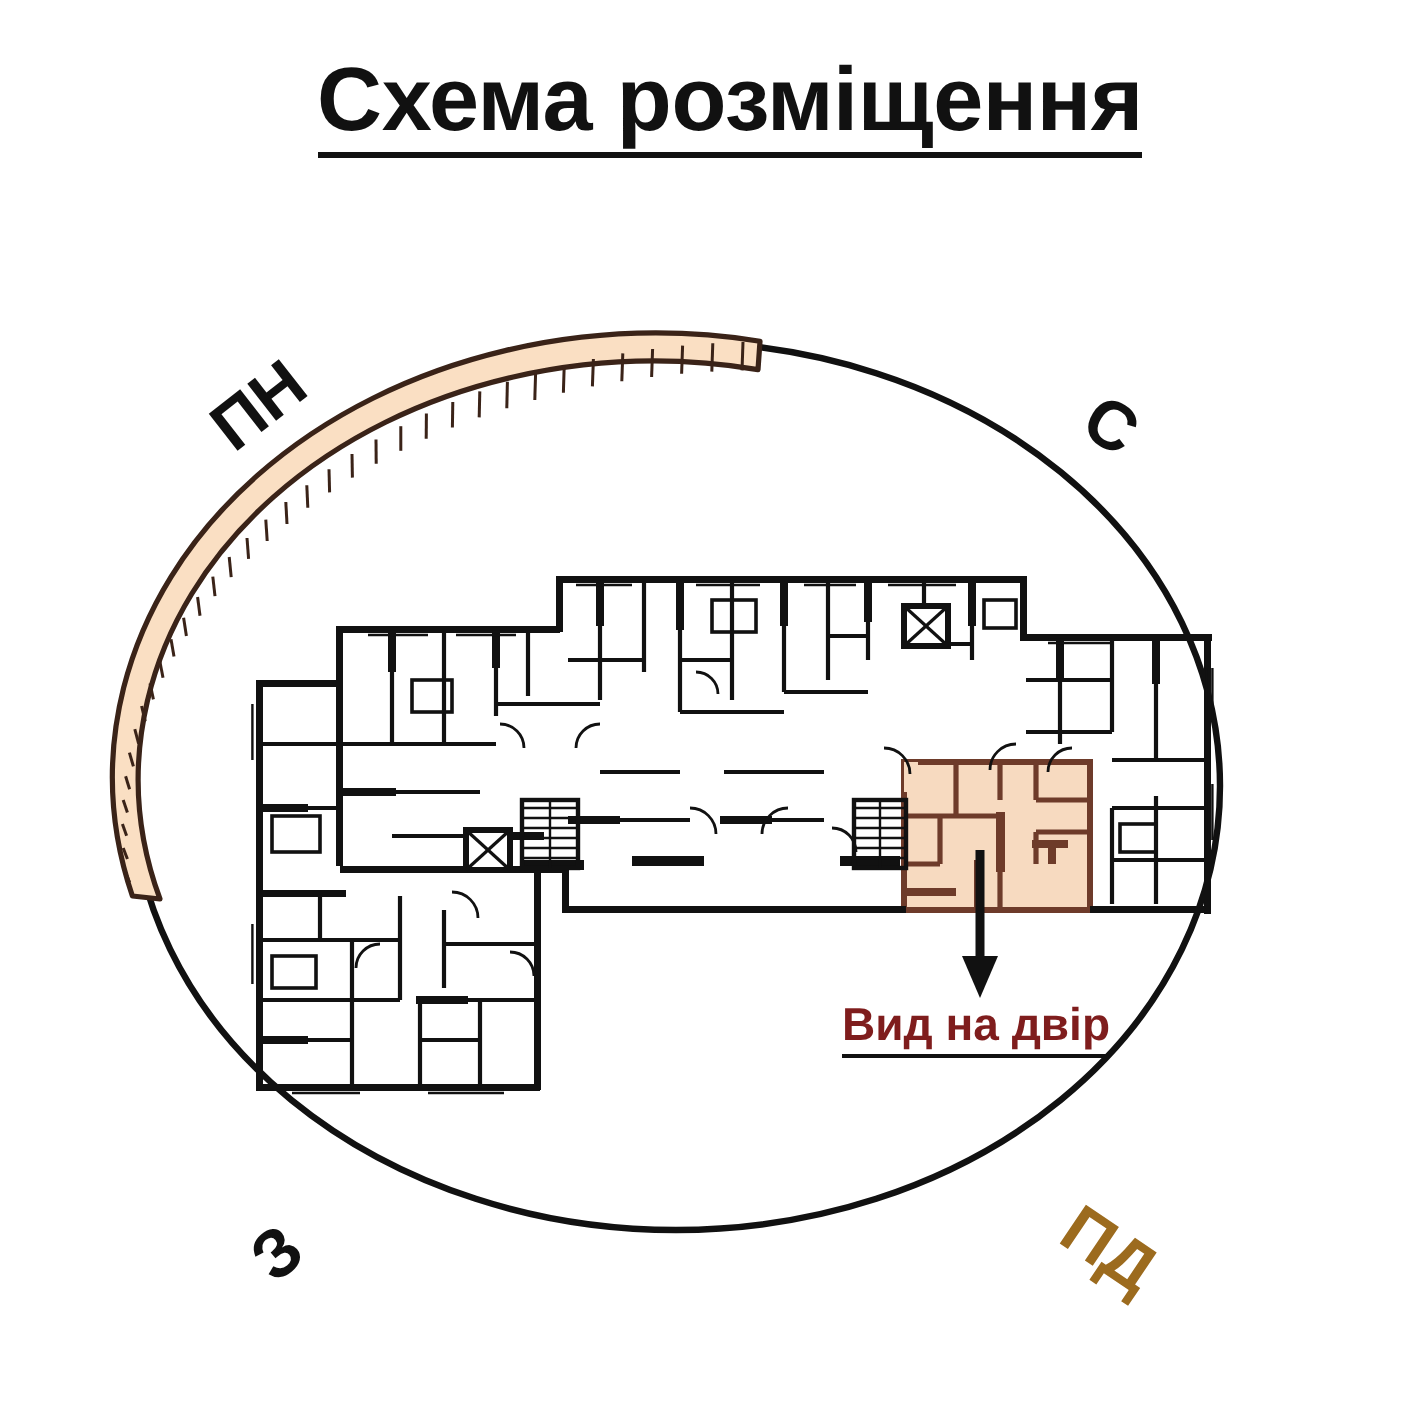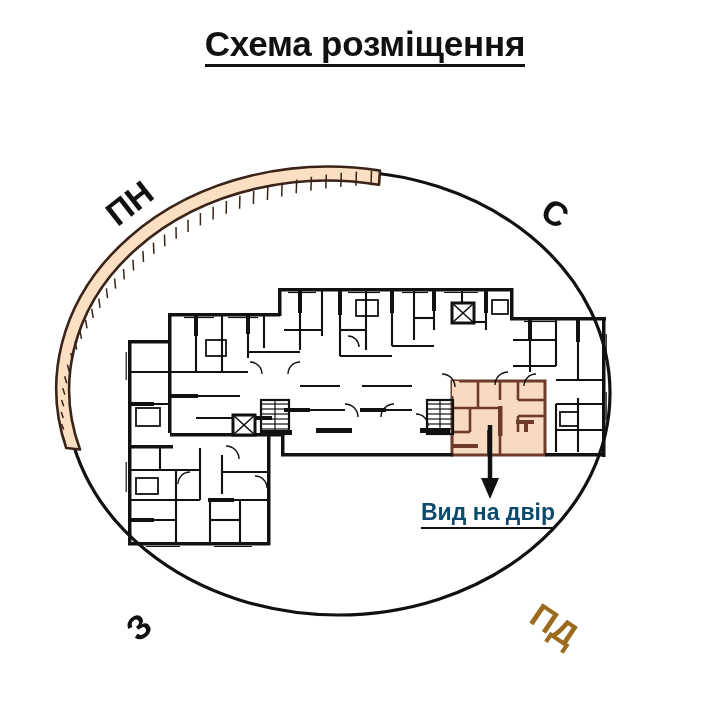--- a/index.html
+++ b/index.html
@@ -26,21 +26,21 @@
   .title-block {
     position: absolute;
     left: 0;
     top: 22px;
     width: 710px;
     text-align: center;
     pointer-events: none;
   }
   .title-line {
     display: block;
-    font-size: 35px;
+    font-size: 45px;
     font-weight: 700;
     line-height: 1.26;
     color: #111111;
     letter-spacing: -0.2px;
     padding-left: 20px;
   }
   .title-line > span {
     border-bottom: 3px solid #111111;
     padding-bottom: 1px;
   }
@@ -67,21 +67,21 @@
   #label-east   { left: 543px; top: 196px; transform: rotate(32deg); }
   #label-west   { left: 128px; top: 610px; transform: rotate(-40deg); }
   #label-south  { left: 530px; top: 608px; transform: rotate(34deg); color: #9C6B1E; }
 
   .view-caption {
     position: absolute;
     left: 421px;
     top: 500px;
     font-size: 23px;
     font-weight: 700;
-    color: #0c4a6e;
+    color: #7f1d1d;
     white-space: nowrap;
     line-height: 1.1;
   }
   .view-caption > span {
     border-bottom: 2.5px solid #111111;
     padding-bottom: 2px;
   }
 </style>
 </head>
 <body>

